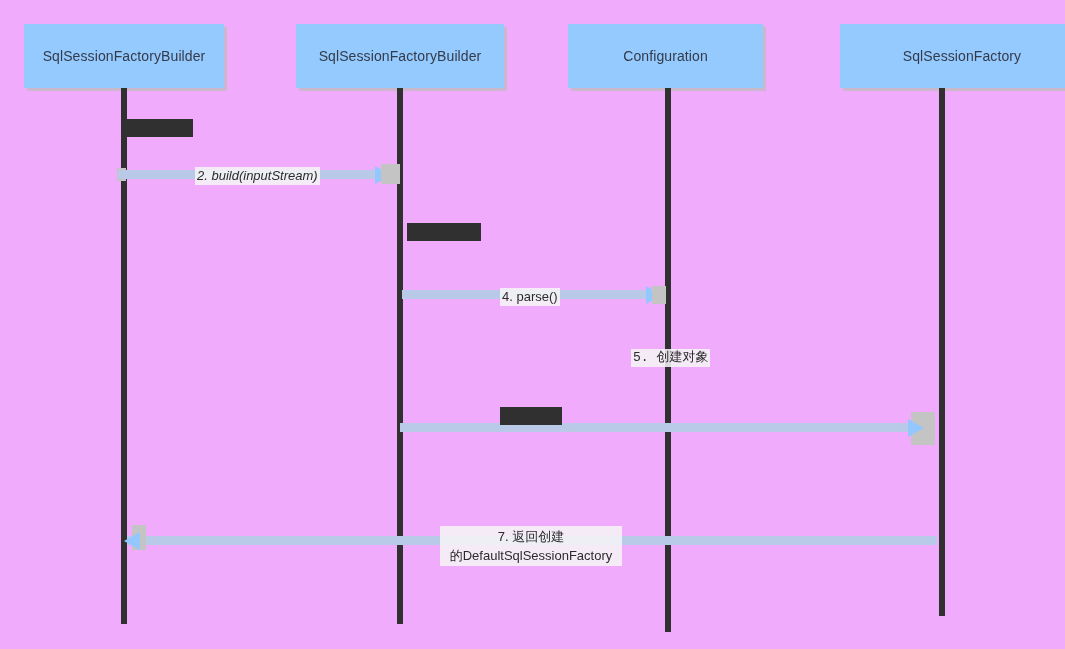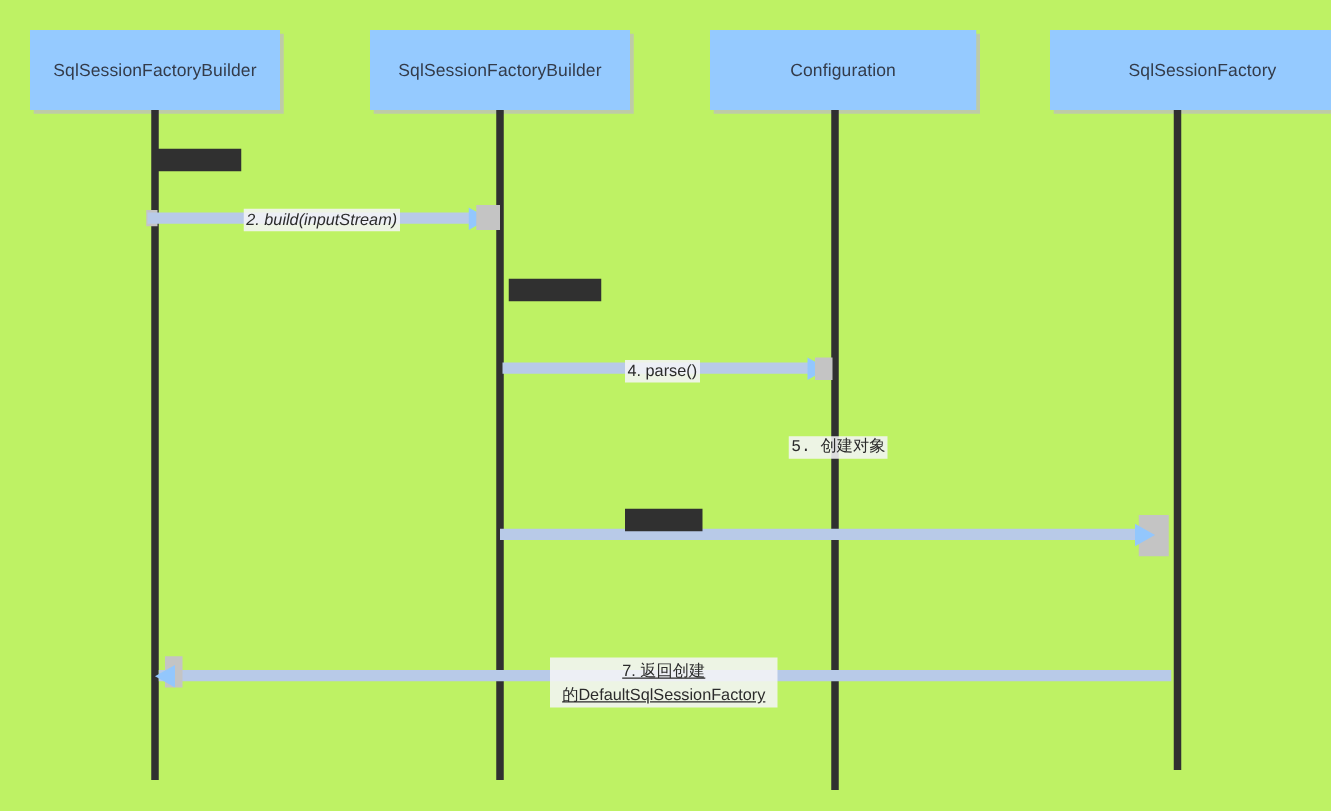--- a/index.html
+++ b/index.html
@@ -8,21 +8,21 @@
     padding: 0;
     background: #ffffff;
   }
   body {
     font-family: "Liberation Sans", "DejaVu Sans", sans-serif;
   }
   #canvas {
     position: relative;
     width: 1065px;
     height: 649px;
-    background: #bef264;
+    background: #f0abfc;
     overflow: hidden;
   }
 
   
   .participant {
     position: absolute;
     box-sizing: border-box;
     background: #95caff;
     display: flex;
     align-items: center;
@@ -79,21 +79,20 @@
     color: #2b2b2b;
     background: rgba(244,244,246,0.88);
     line-height: 16px;
     white-space: nowrap;
     padding: 1px 2px;
     text-align: center;
   }
   .msglabel.two-line {
     white-space: normal;
     line-height: 19px;
-    text-decoration: underline;
   }
 
   
   .redacted {
     position: absolute;
     background: #303030;
     color: #3a3a3a;
     font-size: 13px;
     line-height: 18px;
     white-space: nowrap;
@@ -109,21 +108,21 @@
 <div id="canvas">
 
   <div class="participant" style="left:24px; top:24px; width:200px; height:64px;">
     <span>SqlSessionFactoryBuilder</span>
   </div>
 
   <div class="participant" style="left:296px; top:24px; width:208px; height:64px;">
     <span>SqlSessionFactoryBuilder</span>
   </div>
 
-  <div class="participant" style="left:568px; top:24px; width:213px; height:64px;">
+  <div class="participant" style="left:568px; top:24px; width:195px; height:64px;">
     <span>Configuration</span>
   </div>
 
   <div class="participant" style="left:840px; top:24px; width:244px; height:64px;">
     <span>SqlSessionFactory</span>
   </div>
 
   <div class="lifeline" style="left:121px; top:88px; height:536px;"></div>
   <div class="lifeline" style="left:397px; top:88px; height:536px;"></div>
   <div class="lifeline" style="left:665px; top:88px; height:544px;"></div>

